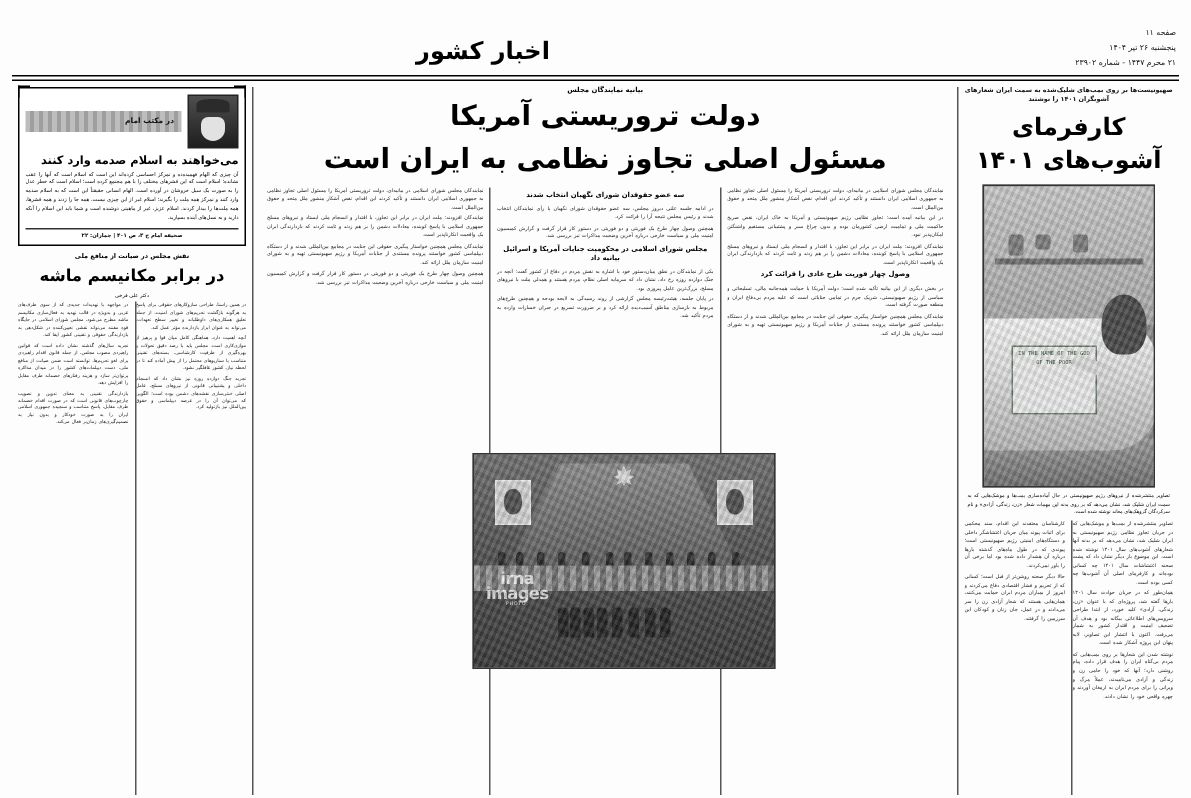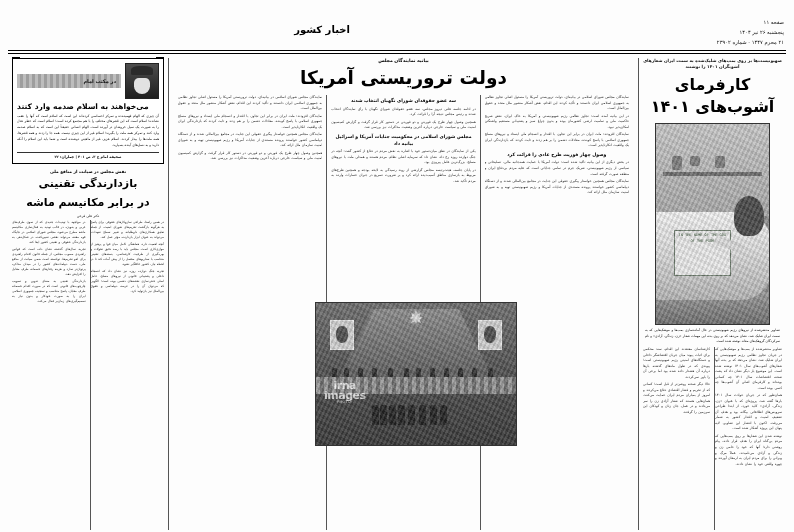--- a/index.html
+++ b/index.html
@@ -52,21 +52,21 @@
     font-weight: bold;
   }
   .globe-ico {
     width: 13px; height: 13px;
     display: inline-block;
     margin-bottom: 10px;
   }
   .mast-section {
     flex: 1;
     text-align: center;
-    font-size: 10px;
+    font-size: 16px;
     font-weight: bold;
     padding-top: 16px;
   }
   .mast-meta {
     text-align: right;
     font-size: 5.2px;
     line-height: 1.9;
     padding-top: 10px;
     width: 150px;
     direction: rtl;
@@ -334,21 +334,21 @@
     height: 14px;
     background: repeating-linear-gradient(90deg,#bdbdbd 0 3px,#9e9e9e 3px 6px);
     position: relative;
     display:flex; align-items:center; justify-content:flex-start;
   }
   .imam-bar span {
     font-size: 5px; font-weight: bold; color:#111; padding-right:5px;
     background: rgba(255,255,255,.0);
   }
   .imam-head {
-    font-size: 7.6px; font-weight: bold; text-align:left;
+    font-size: 7.6px; font-weight: bold; text-align:right;
     margin: 2px 0 3px 0;
   }
   .imam-text {
     font-size: 3.45px; line-height:1.72; text-align:justify;
   }
   .imam-src {
     font-size: 3.6px; text-align:center; font-weight:bold;
     border-top: 0.5px solid #333; margin-top:3px; padding-top:2px;
   }
   .side-kicker { font-size:4.3px; text-align:center; font-weight:bold; margin-bottom:2px;}
@@ -413,20 +413,21 @@
           <p class="para">کارشناسان معتقدند این اقدام، سند محکمی برای اثبات پیوند میان جریان اغتشاشگر داخلی و دستگاه‌های امنیتی رژیم صهیونیستی است؛ پیوندی که در طول ماه‌های گذشته بارها درباره آن هشدار داده شده بود اما برخی آن را باور نمی‌کردند.</p>
           <p class="para">حالا دیگر صحنه روشن‌تر از قبل است؛ کسانی که از تحریم و فشار اقتصادی دفاع می‌کردند و امروز از بمباران مردم ایران حمایت می‌کنند، همان‌هایی هستند که شعار آزادی زن را سر می‌دادند و در عمل، جان زنان و کودکان این سرزمین را گرفتند.</p>
         </div>
       </div>
     </div>
 
     <div class="center-col col-rule">
 
       <div class="center-kicker">بیانیه نمایندگان مجلس</div>
       <div class="main-head">دولت تروریستی آمریکا</div>
+      <div class="main-head">مسئول اصلی تجاوز نظامی به ایران است</div>
 
       <div class="center-body">
 
         <div class="ccol col-rule">
           <p class="para">نمایندگان مجلس شورای اسلامی در بیانیه‌ای، دولت تروریستی آمریکا را مسئول اصلی تجاوز نظامی به جمهوری اسلامی ایران دانستند و تأکید کردند این اقدام، نقض آشکار منشور ملل متحد و حقوق بین‌الملل است.</p>
           <p class="para">در این بیانیه آمده است: تجاوز نظامی رژیم صهیونیستی و آمریکا به خاک ایران، نقض صریح حاکمیت ملی و تمامیت ارضی کشورمان بوده و بدون چراغ سبز و پشتیبانی مستقیم واشنگتن امکان‌پذیر نبود.</p>
           <p class="para">نمایندگان افزودند: ملت ایران در برابر این تجاوز، با اقتدار و انسجام ملی ایستاد و نیروهای مسلح جمهوری اسلامی با پاسخ کوبنده، معادلات دشمن را بر هم زدند و ثابت کردند که بازدارندگی ایران یک واقعیت انکارناپذیر است.</p>
           <div class="subhead">وصول چهار فوریت طرح عادی را قرائت کرد</div>
           <p class="para">در بخش دیگری از این بیانیه تأکید شده است: دولت آمریکا با حمایت همه‌جانبه مالی، تسلیحاتی و سیاسی از رژیم صهیونیستی، شریک جرم در تمامی جنایاتی است که علیه مردم بی‌دفاع ایران و منطقه صورت گرفته است.</p>
           <p class="para">نمایندگان مجلس همچنین خواستار پیگیری حقوقی این جنایت در مجامع بین‌المللی شدند و از دستگاه دیپلماسی کشور خواستند پرونده مستندی از جنایات آمریکا و رژیم صهیونیستی تهیه و به شورای امنیت سازمان ملل ارائه کند.</p>
@@ -461,21 +462,20 @@
           <div class="imam-bar">
             <span>در مکتب امام</span>
           </div>
         </div>
         <div class="imam-head">می‌خواهند به اسلام صدمه وارد کنند</div>
         <div class="imam-text">آن چیزی که الهام فهمیده‌ده و تمرکز احساسی کرده‌اند این است که اسلام است که آنها را عقب نشانده؛ اسلام است که این قشرهای مختلف را با هم مجتمع کرده است؛ اسلام است که خطر عدل را به صورت یک سیل خروشان در آورده است. الهام انسانی حقیقتاً این است که به اسلام صدمه وارد کنند و تمرکز همه ملت را بگیرند؛ اسلام غیر از این چیزی نیست. همه جا را زدند و همه قشرها، همه ملت‌ها را بیدار کردند. اسلام عزیز، غیر از ماهیتی دوشنده است و شما باید این اسلام را آنکه دارید و به نسل‌های آینده بسپارید.</div>
         <div class="imam-src">صحیفه امام ج ۳، ص ۴۰۱ | جماران: ۲۲</div>
       </div>
 
       <div class="side-kicker">نقش مجلس در صیانت از منافع ملی</div>
-      <div class="side-head">بازدارندگی تقنینی</div>
       <div class="side-head">در برابر مکانیسم ماشه</div>
       <div class="byline">دکتر علی فرخی</div>
 
       <div class="side-cols">
         <div class="col-rule">
           <p class="para tiny">در همین راستا، طراحی سازوکارهای حقوقی برای پاسخ به هرگونه بازگشت تحریم‌های شورای امنیت، از جمله تعلیق همکاری‌های داوطلبانه و تغییر سطح تعهدات، می‌تواند به عنوان ابزار بازدارنده مؤثر عمل کند.</p>
           <p class="para tiny">آنچه اهمیت دارد، هماهنگی کامل میان قوا و پرهیز از موازی‌کاری است. مجلس باید با رصد دقیق تحولات و بهره‌گیری از ظرفیت کارشناسی، بسته‌های تقنینی متناسب با سناریوهای محتمل را از پیش آماده کند تا در لحظه نیاز، کشور غافلگیر نشود.</p>
           <p class="para tiny">تجربه جنگ دوازده روزه نیز نشان داد که انسجام داخلی و پشتیبانی قانونی از نیروهای مسلح، عامل اصلی خنثی‌سازی نقشه‌های دشمن بوده است؛ الگویی که می‌توان آن را در عرصه دیپلماسی و حقوق بین‌الملل نیز بازتولید کرد.</p>
         </div>
         <div>

